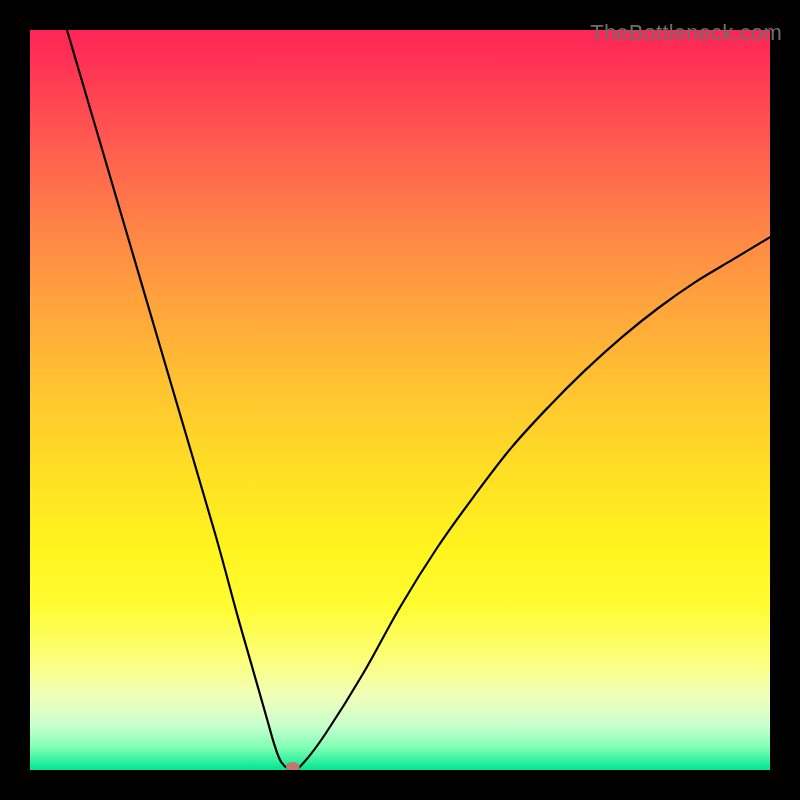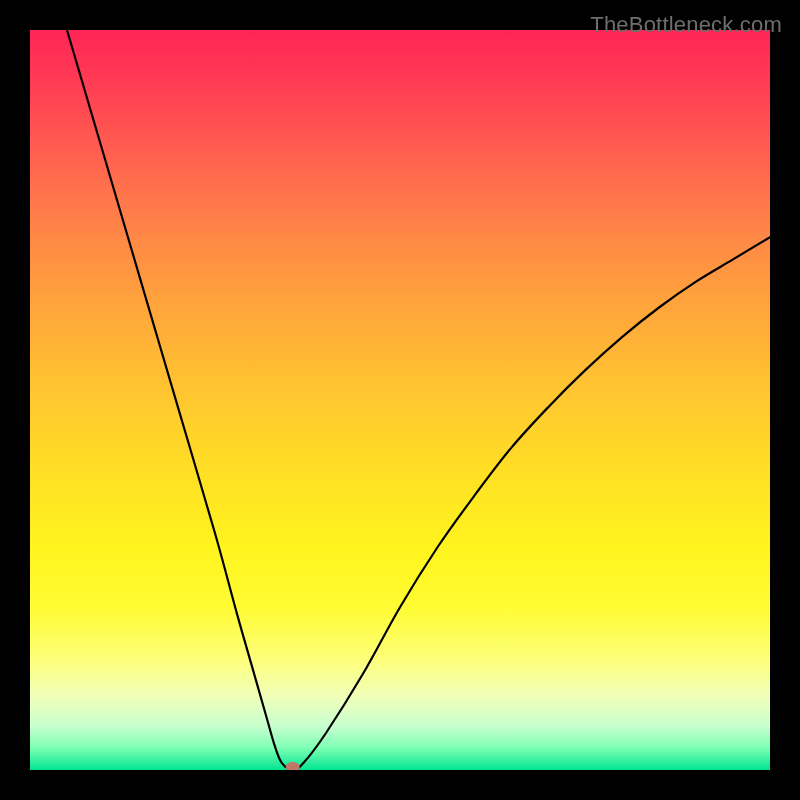--- a/index.html
+++ b/index.html
@@ -12,21 +12,21 @@
     font-family: Arial, Helvetica, sans-serif;
   }
   .frame {
     position: relative;
     width: 800px;
     height: 800px;
     background: #000;
   }
   .watermark {
     position: absolute;
-    top: 12px;
+    top: 20px;
     right: 18px;
     color: #6e6e6e;
     font-size: 22px;
     font-weight: 400;
     letter-spacing: 0.2px;
     z-index: 20;
   }
   .plot-area {
     position: absolute;
     left: 30px;

